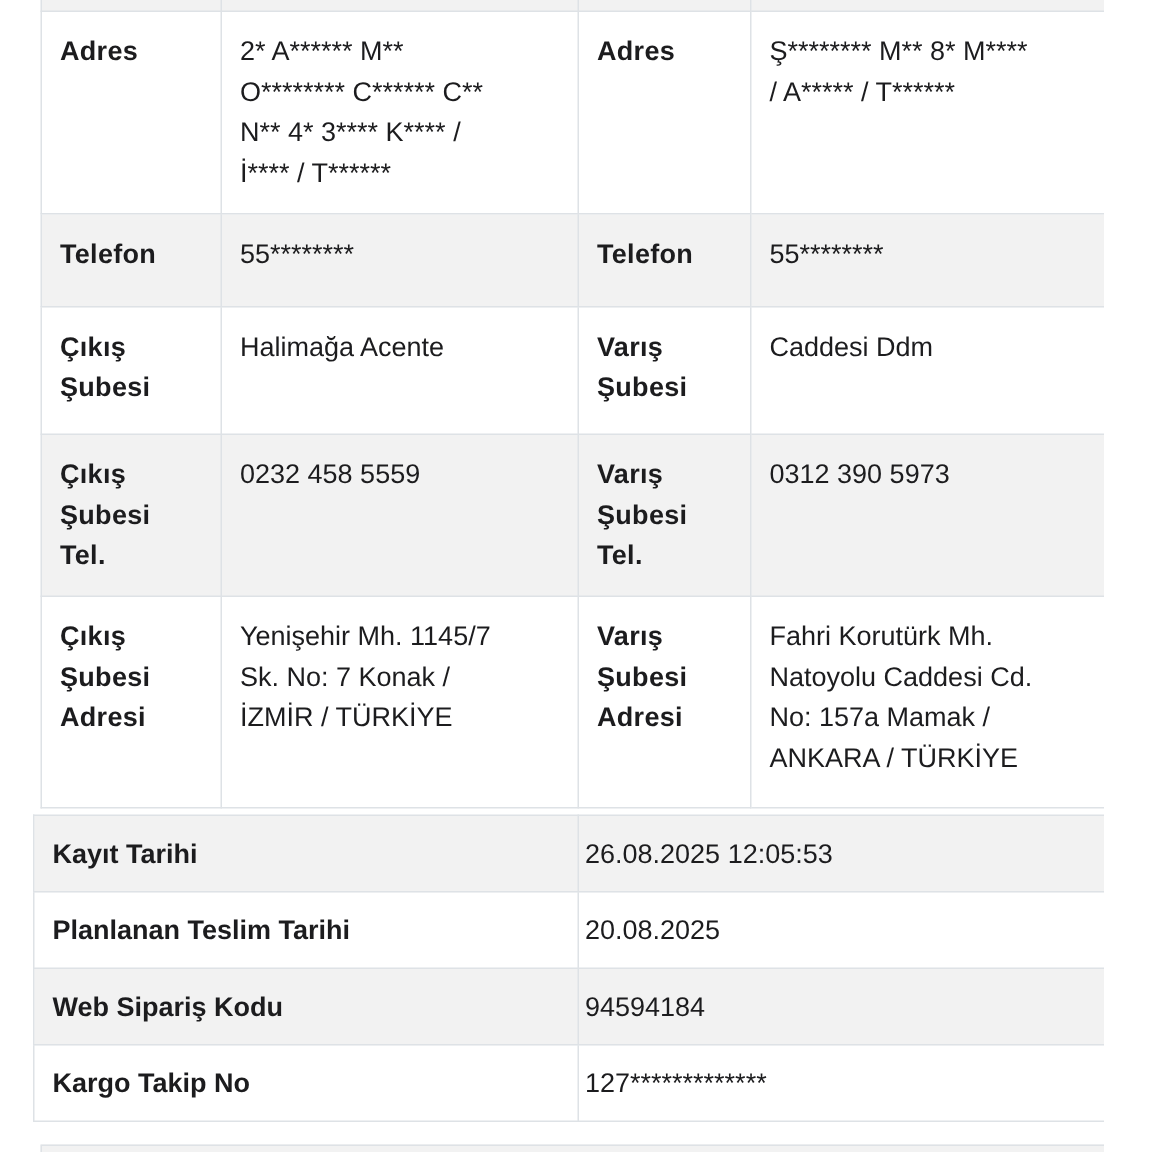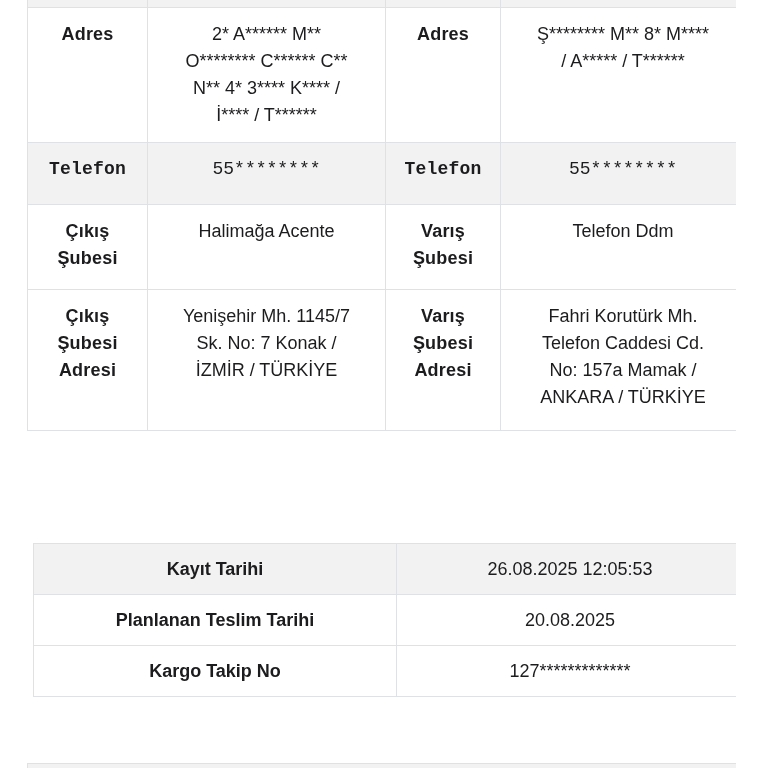--- a/index.html
+++ b/index.html
@@ -1,38 +1,38 @@
 <!DOCTYPE html>
 <html><head>
 <meta charset="utf-8">
 <style>
   * { margin:0; padding:0; box-sizing:border-box; }
   html,body { width:768px; height:768px; background:#ffffff; overflow:hidden;
               font-family:"Liberation Sans","DejaVu Sans",sans-serif; color:#1c1c1e; }
-  .viewport { position:relative; width:736px; height:768px; overflow:hidden; background:#fff;text-align:center; }
+  .viewport { position:relative; width:736px; height:768px; overflow:hidden; background:#fff; }
 
   table { border-collapse:collapse; table-layout:fixed; }
 
   
   .top-table { position:absolute; left:27px; top:-31px; width:718px; }
   .top-table td { border:1px solid #dee2e6; vertical-align:top;
                   padding:13px 12px; font-size:18px; line-height:27px; }
   td.lbl { font-weight:700; letter-spacing:.2px; }
   td.val { font-weight:400; white-space:pre-line; }
   tr.stripe td { background:#f2f2f2; }
   tr.plain  td { background:#ffffff; }
   tr.sliver { height:38px; }
   tr.h-adres { height:127px; }
-  tr.h-tel   { height:62px;font-family:Liberation Mono, monospace; }
+  tr.h-tel   { height:62px; }
   tr.h-sube  { height:85px; }
   tr.h-subetel { height:107px; }
   tr.h-subeadr { height:141px; }
 
   
-  .bottom-table { position:absolute; left:33px; top:543px; width:718px; }
+  .bottom-table { position:absolute; left:22px; top:543px; width:718px; }
   .bottom-table td { border:1px solid #dee2e6; vertical-align:middle;
                      font-size:18px; line-height:28px; padding:11px 12px; }
   .bottom-table td.order-val { padding-left:4px; font-weight:400; }
   .bottom-table td.order-lbl { font-weight:700; }
 
   
   .bottom-sliver { position:absolute; left:27px; top:763px; width:718px; height:14px;
                    background:#f2f2f2; border:1px solid #dee2e6; }
 </style>
 </head>
@@ -67,50 +67,60 @@
     <tr class="stripe h-tel">
       <td class="lbl">Telefon</td>
       <td class="val">55********</td>
       <td class="lbl">Telefon</td>
       <td class="val">55********</td>
     </tr>
     <tr class="plain h-sube">
       <td class="lbl">Çıkış Şubesi</td>
       <td class="val">Halimağa Acente</td>
       <td class="lbl">Varış Şubesi</td>
-      <td class="val">Telefon Ddm</td>
+      <td class="val">Caddesi Ddm</td>
+    </tr>
+    <tr class="stripe h-subetel">
+      <td class="lbl">Çıkış Şubesi Tel.</td>
+      <td class="val">0232 458 5559</td>
+      <td class="lbl">Varış Şubesi Tel.</td>
+      <td class="val">0312 390 5973</td>
     </tr>
     <tr class="plain h-subeadr">
       <td class="lbl">Çıkış Şubesi Adresi</td>
       <td class="val">Yenişehir Mh. 1145/7
 Sk. No: 7 Konak /
 İZMİR / TÜRKİYE</td>
       <td class="lbl">Varış Şubesi Adresi</td>
       <td class="val">Fahri Korutürk Mh.
-Telefon Caddesi Cd.
+Natoyolu Caddesi Cd.
 No: 157a Mamak /
 ANKARA / TÜRKİYE</td>
     </tr>
   </tbody>
     </table>
 
   <table class="bottom-table">
     <colgroup>
         <col style="width:363px">
         <col style="width:355px">
       </colgroup>
     <tbody>
         <tr class="stripe">
       <td class="order-lbl">Kayıt Tarihi</td>
       <td class="order-val">26.08.2025 12:05:53</td>
     </tr>
     <tr class="plain">
       <td class="order-lbl">Planlanan Teslim Tarihi</td>
       <td class="order-val">20.08.2025</td>
     </tr>
+    <tr class="stripe">
+      <td class="order-lbl">Web Sipariş Kodu</td>
+      <td class="order-val">94594184</td>
+    </tr>
     <tr class="plain">
       <td class="order-lbl">Kargo Takip No</td>
       <td class="order-val">127*************</td>
     </tr>
   </tbody>
     </table>
 
   <div class="bottom-sliver"></div>
 
 </div>

